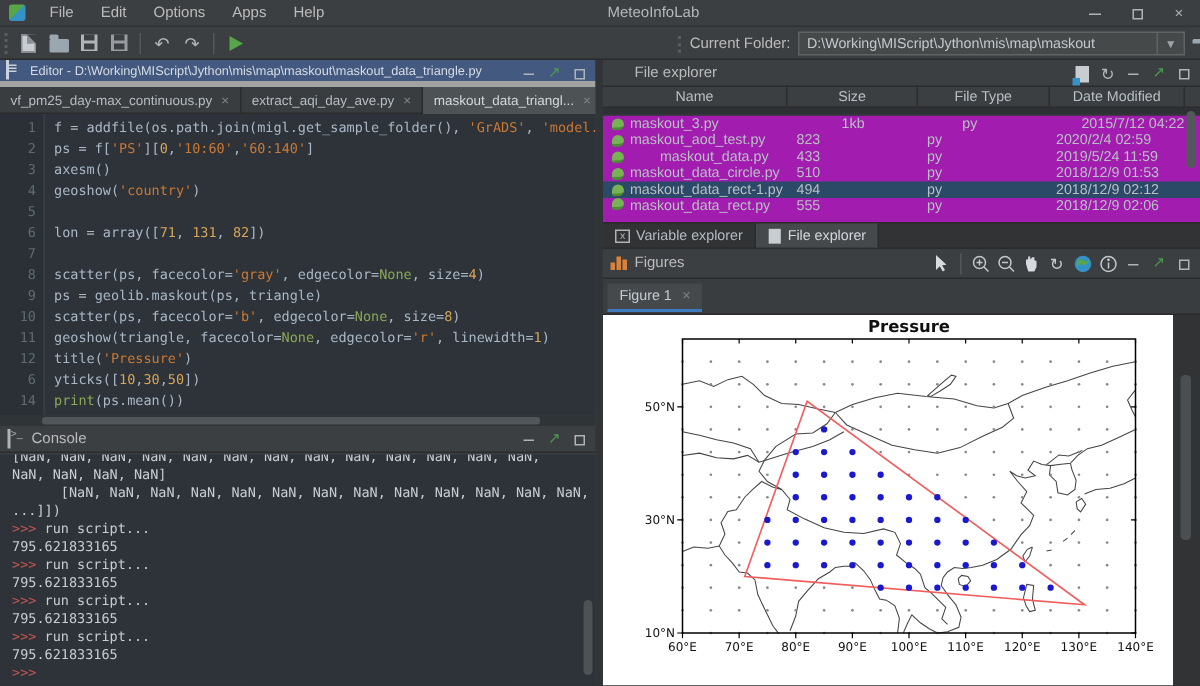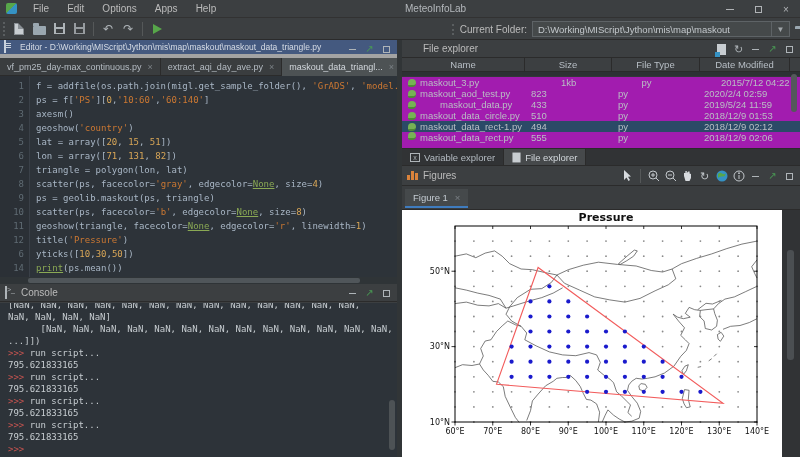--- a/index.html
+++ b/index.html
@@ -62,21 +62,21 @@
   #tabbar { position:absolute; left:0; top:58px; width:397px; height:18px; background:#3a3d3f; border-bottom:1px solid #2b2b2b; display:flex; }
   .etab { height:18px; display:flex; align-items:center; padding:0 7px; border-right:1px solid #2b2b2b;
     color:#b5bcc3; font-size:9px; white-space:nowrap; }
   .etab .close { margin-left:6px; color:#7c8287; font-size:9px; }
   .etab.active { background:#4d5254; color:#d3d8dd; }
   #code { position:absolute; left:0; top:76px; width:397px; height:201px; background:#2d3339; overflow:hidden; }
   #gutter { position:absolute; left:0; top:0; width:30px; height:201px; background:#2b3036; border-right:1px solid #3a4048; }
   .cl { position:relative; height:14px; line-height:14px; font-family:"DejaVu Sans Mono", monospace; font-size:9px; white-space:pre; }
   .cl .ln { position:absolute; left:0; top:0; width:24px; text-align:right; color:#5f6b73; }
   .cl .ct { position:absolute; left:36px; top:0; color:#a9b7c6; }
-  .cs { color:#cc7832; } .cn { color:#d8a657; } .ck { color:#8aa954;text-decoration:underline; } .cp { color:#a9b7c6; }
+  .cs { color:#cc7832; } .cn { color:#d8a657; } .ck { color:#8aa954; } .cp { color:#a9b7c6; }
   #code-pad { padding-top:3px; }
   #hscroll { position:absolute; left:0; top:277px; width:397px; height:7px; background:#2f3437; }
   #hscroll .thumb { position:absolute; left:28px; top:1px; width:332px; height:5px; background:#50565a; border-radius:2px; }
 
   
   #console-head { left:0; top:284px; width:397px; }
   .icon-console { width:11px; height:10px; border:1px solid #aeb4b8; position:relative; }
   .icon-console:before { content:">_"; position:absolute; left:1px; top:-1px; font-size:7px; color:#aeb4b8; }
   #console-body { position:absolute; left:0; top:303px; width:397px; height:154px; background:#2d3339; overflow:hidden; padding:0 0 0 8px; }
   .con-line { height:12px; line-height:12px; font-family:"DejaVu Sans Mono", monospace; font-size:9px; white-space:pre; color:#c7cdd1; }
@@ -212,23 +212,23 @@
         <span class="close">×</span>
       </div>
     </div>
   <div id="code">
     <div id="gutter"></div>
     <div id="code-pad">
         <div class="cl"><span class="ln">1</span><span class="ct"><span class="cp">f = addfile(os.path.join(migl.get_sample_folder(), </span><span class="cs">'GrADS'</span><span class="cp">, </span><span class="cs">'model.ctl'</span></span></div>
         <div class="cl"><span class="ln">2</span><span class="ct"><span class="cp">ps = f[</span><span class="cs">'PS'</span><span class="cp">][</span><span class="cn">0</span><span class="cp">,</span><span class="cs">'10:60'</span><span class="cp">,</span><span class="cs">'60:140'</span><span class="cp">]</span></span></div>
         <div class="cl"><span class="ln">3</span><span class="ct"><span class="cp">axesm()</span></span></div>
         <div class="cl"><span class="ln">4</span><span class="ct"><span class="cp">geoshow(</span><span class="cs">'country'</span><span class="cp">)</span></span></div>
-        <div class="cl"><span class="ln">5</span><span class="ct"><span class="cp">lat = array([</span><span class="cn">20</span><span class="cp">, </span><span class="cn">15</span><span class="cp">, </span><span class="cn">51</span><span class="cp">])</span></span></div>
+        <div class="cl"><span class="ln">5</span></div>
         <div class="cl"><span class="ln">6</span><span class="ct"><span class="cp">lon = array([</span><span class="cn">71</span><span class="cp">, </span><span class="cn">131</span><span class="cp">, </span><span class="cn">82</span><span class="cp">])</span></span></div>
-        <div class="cl"><span class="ln">7</span><span class="ct"><span class="cp">triangle = polygon(lon, lat)</span></span></div>
+        <div class="cl"><span class="ln">7</span></div>
         <div class="cl"><span class="ln">8</span><span class="ct"><span class="cp">scatter(ps, facecolor=</span><span class="cs">'gray'</span><span class="cp">, edgecolor=</span><span class="ck">None</span><span class="cp">, size=</span><span class="cn">4</span><span class="cp">)</span></span></div>
         <div class="cl"><span class="ln">9</span><span class="ct"><span class="cp">ps = geolib.maskout(ps, triangle)</span></span></div>
         <div class="cl"><span class="ln">10</span><span class="ct"><span class="cp">scatter(ps, facecolor=</span><span class="cs">'b'</span><span class="cp">, edgecolor=</span><span class="ck">None</span><span class="cp">, size=</span><span class="cn">8</span><span class="cp">)</span></span></div>
         <div class="cl"><span class="ln">11</span><span class="ct"><span class="cp">geoshow(triangle, facecolor=</span><span class="ck">None</span><span class="cp">, edgecolor=</span><span class="cs">'r'</span><span class="cp">, linewidth=</span><span class="cn">1</span><span class="cp">)</span></span></div>
         <div class="cl"><span class="ln">12</span><span class="ct"><span class="cp">title(</span><span class="cs">'Pressure'</span><span class="cp">)</span></span></div>
         <div class="cl"><span class="ln">6</span><span class="ct"><span class="cp">yticks([</span><span class="cn">10</span><span class="cp">,</span><span class="cn">30</span><span class="cp">,</span><span class="cn">50</span><span class="cp">])</span></span></div>
         <div class="cl"><span class="ln">14</span><span class="ct"><span class="ck">print</span><span class="cp">(ps.mean())</span></span></div>
       </div>
   </div>
   <div id="hscroll">

